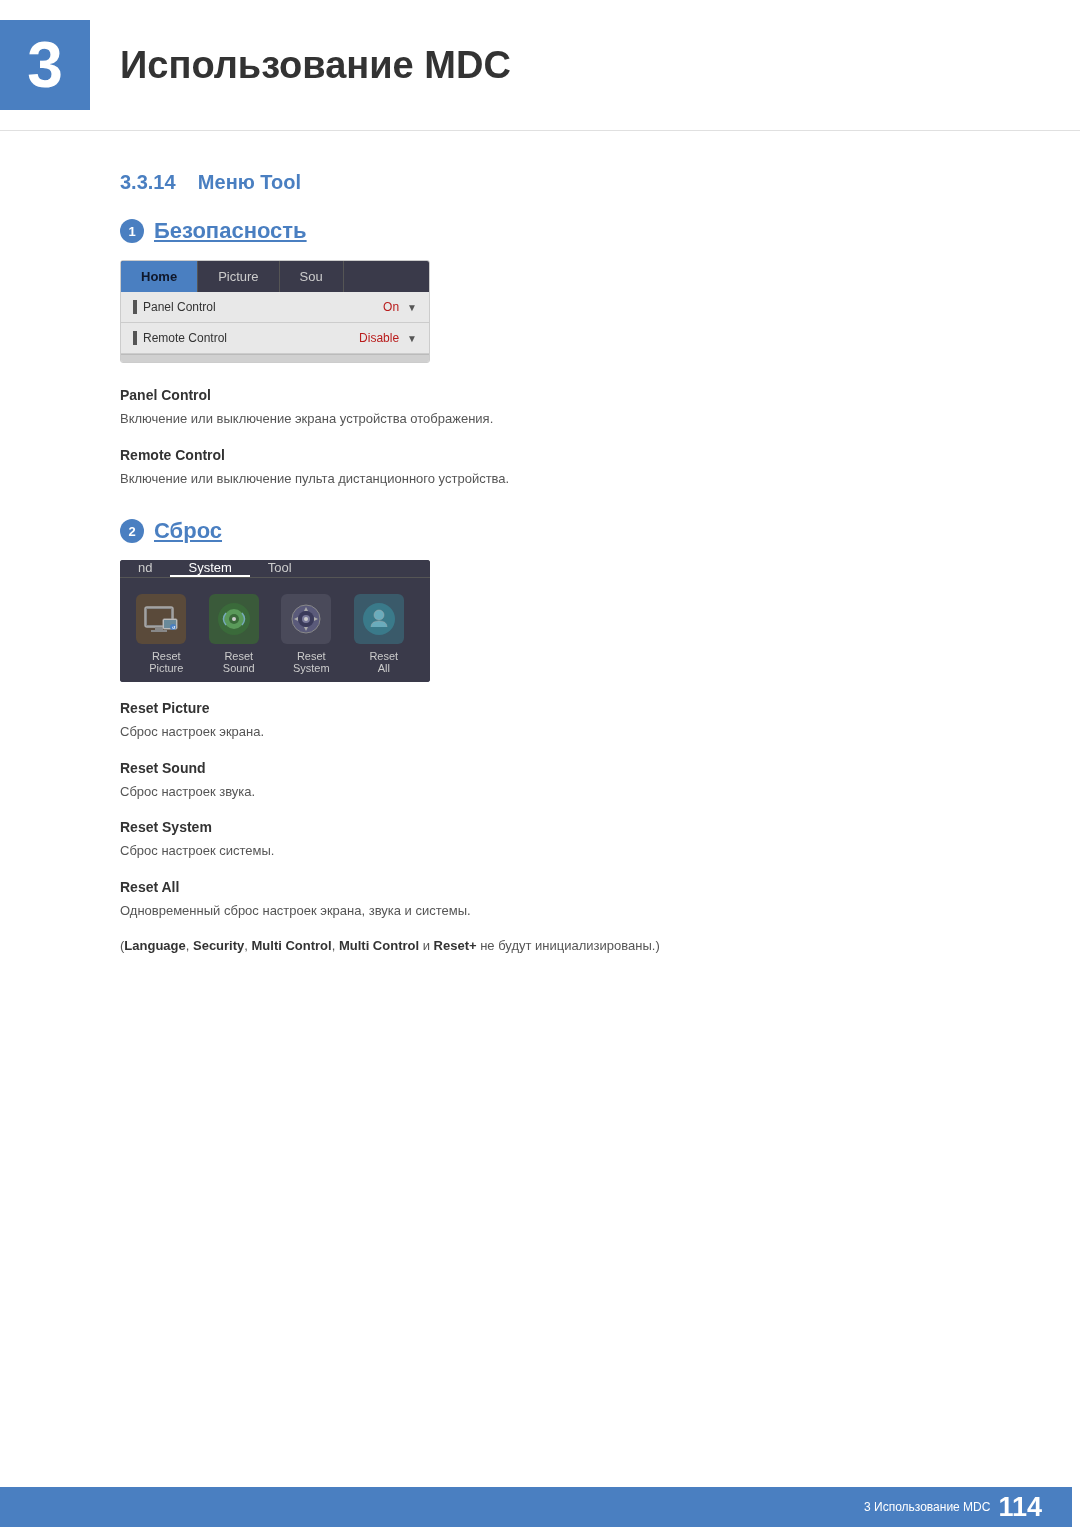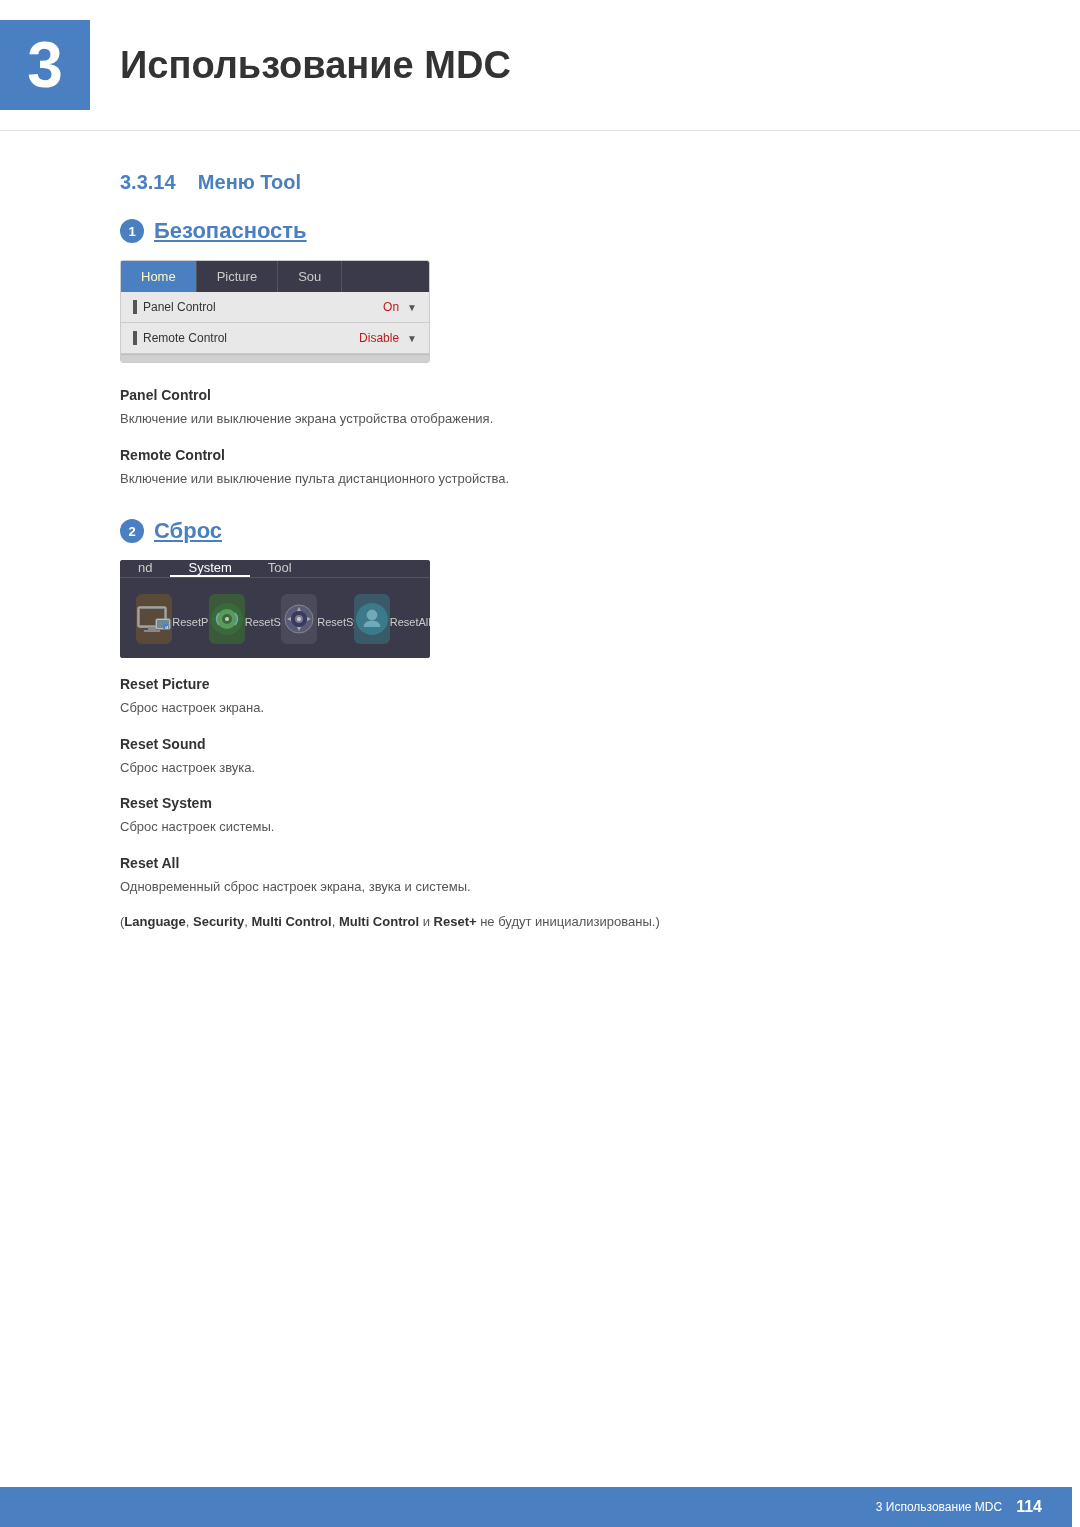--- a/index.html
+++ b/index.html
@@ -114,22 +114,22 @@
       background: #3a3a4a;
     }
     .panel-tab {
       padding: 8px 20px;
       font-size: 13px;
       color: #ccc;
       border-right: 1px solid #555;
     }
     .panel-tab.active {
       background: #4a7fc1;
-      color: #fef9c3;
-      font-weight: normal;
+      color: #0f172a;
+      font-weight: bold;
     }
     .panel-tab.partial {
       color: #ccc;
     }
     .panel-body {
       background: #e8e8e8;
       padding: 0;
     }
     .panel-row {
       display: flex;
@@ -204,22 +204,21 @@
       border-bottom: 2px solid white;
     }
     .reset-icons-row {
       display: flex;
       justify-content: space-around;
       padding: 16px 10px 8px 10px;
       background: #3a3a4a;
     }
     .reset-item {
       display: flex;
-      flex-direction: row;
-      align-items: center;
+      flex-direction: column;
       width: 60px;
     }
     .reset-icon-box {
       width: 50px;
       height: 50px;
       border-radius: 6px;
       display: flex;
       align-items: center;
       justify-content: center;
       margin-bottom: 6px;
@@ -269,24 +268,24 @@
       display: flex;
       align-items: center;
       justify-content: flex-end;
       padding: 0 30px;
     }
     .footer-text {
       font-size: 12px;
       color: white;
     }
     .footer-page-num {
-      font-size: 16px;
+      font-size: 27px;
       font-weight: bold;
       color: white;
-      margin-left: 14px;
+      margin-left: 8px;
     }
   </style>
 </head>
 <body>
 
 <div class="header">
   <div class="chapter-number-box">
     <span class="chapter-number">3</span>
   </div>
   <span class="chapter-title">Использование MDC</span>

